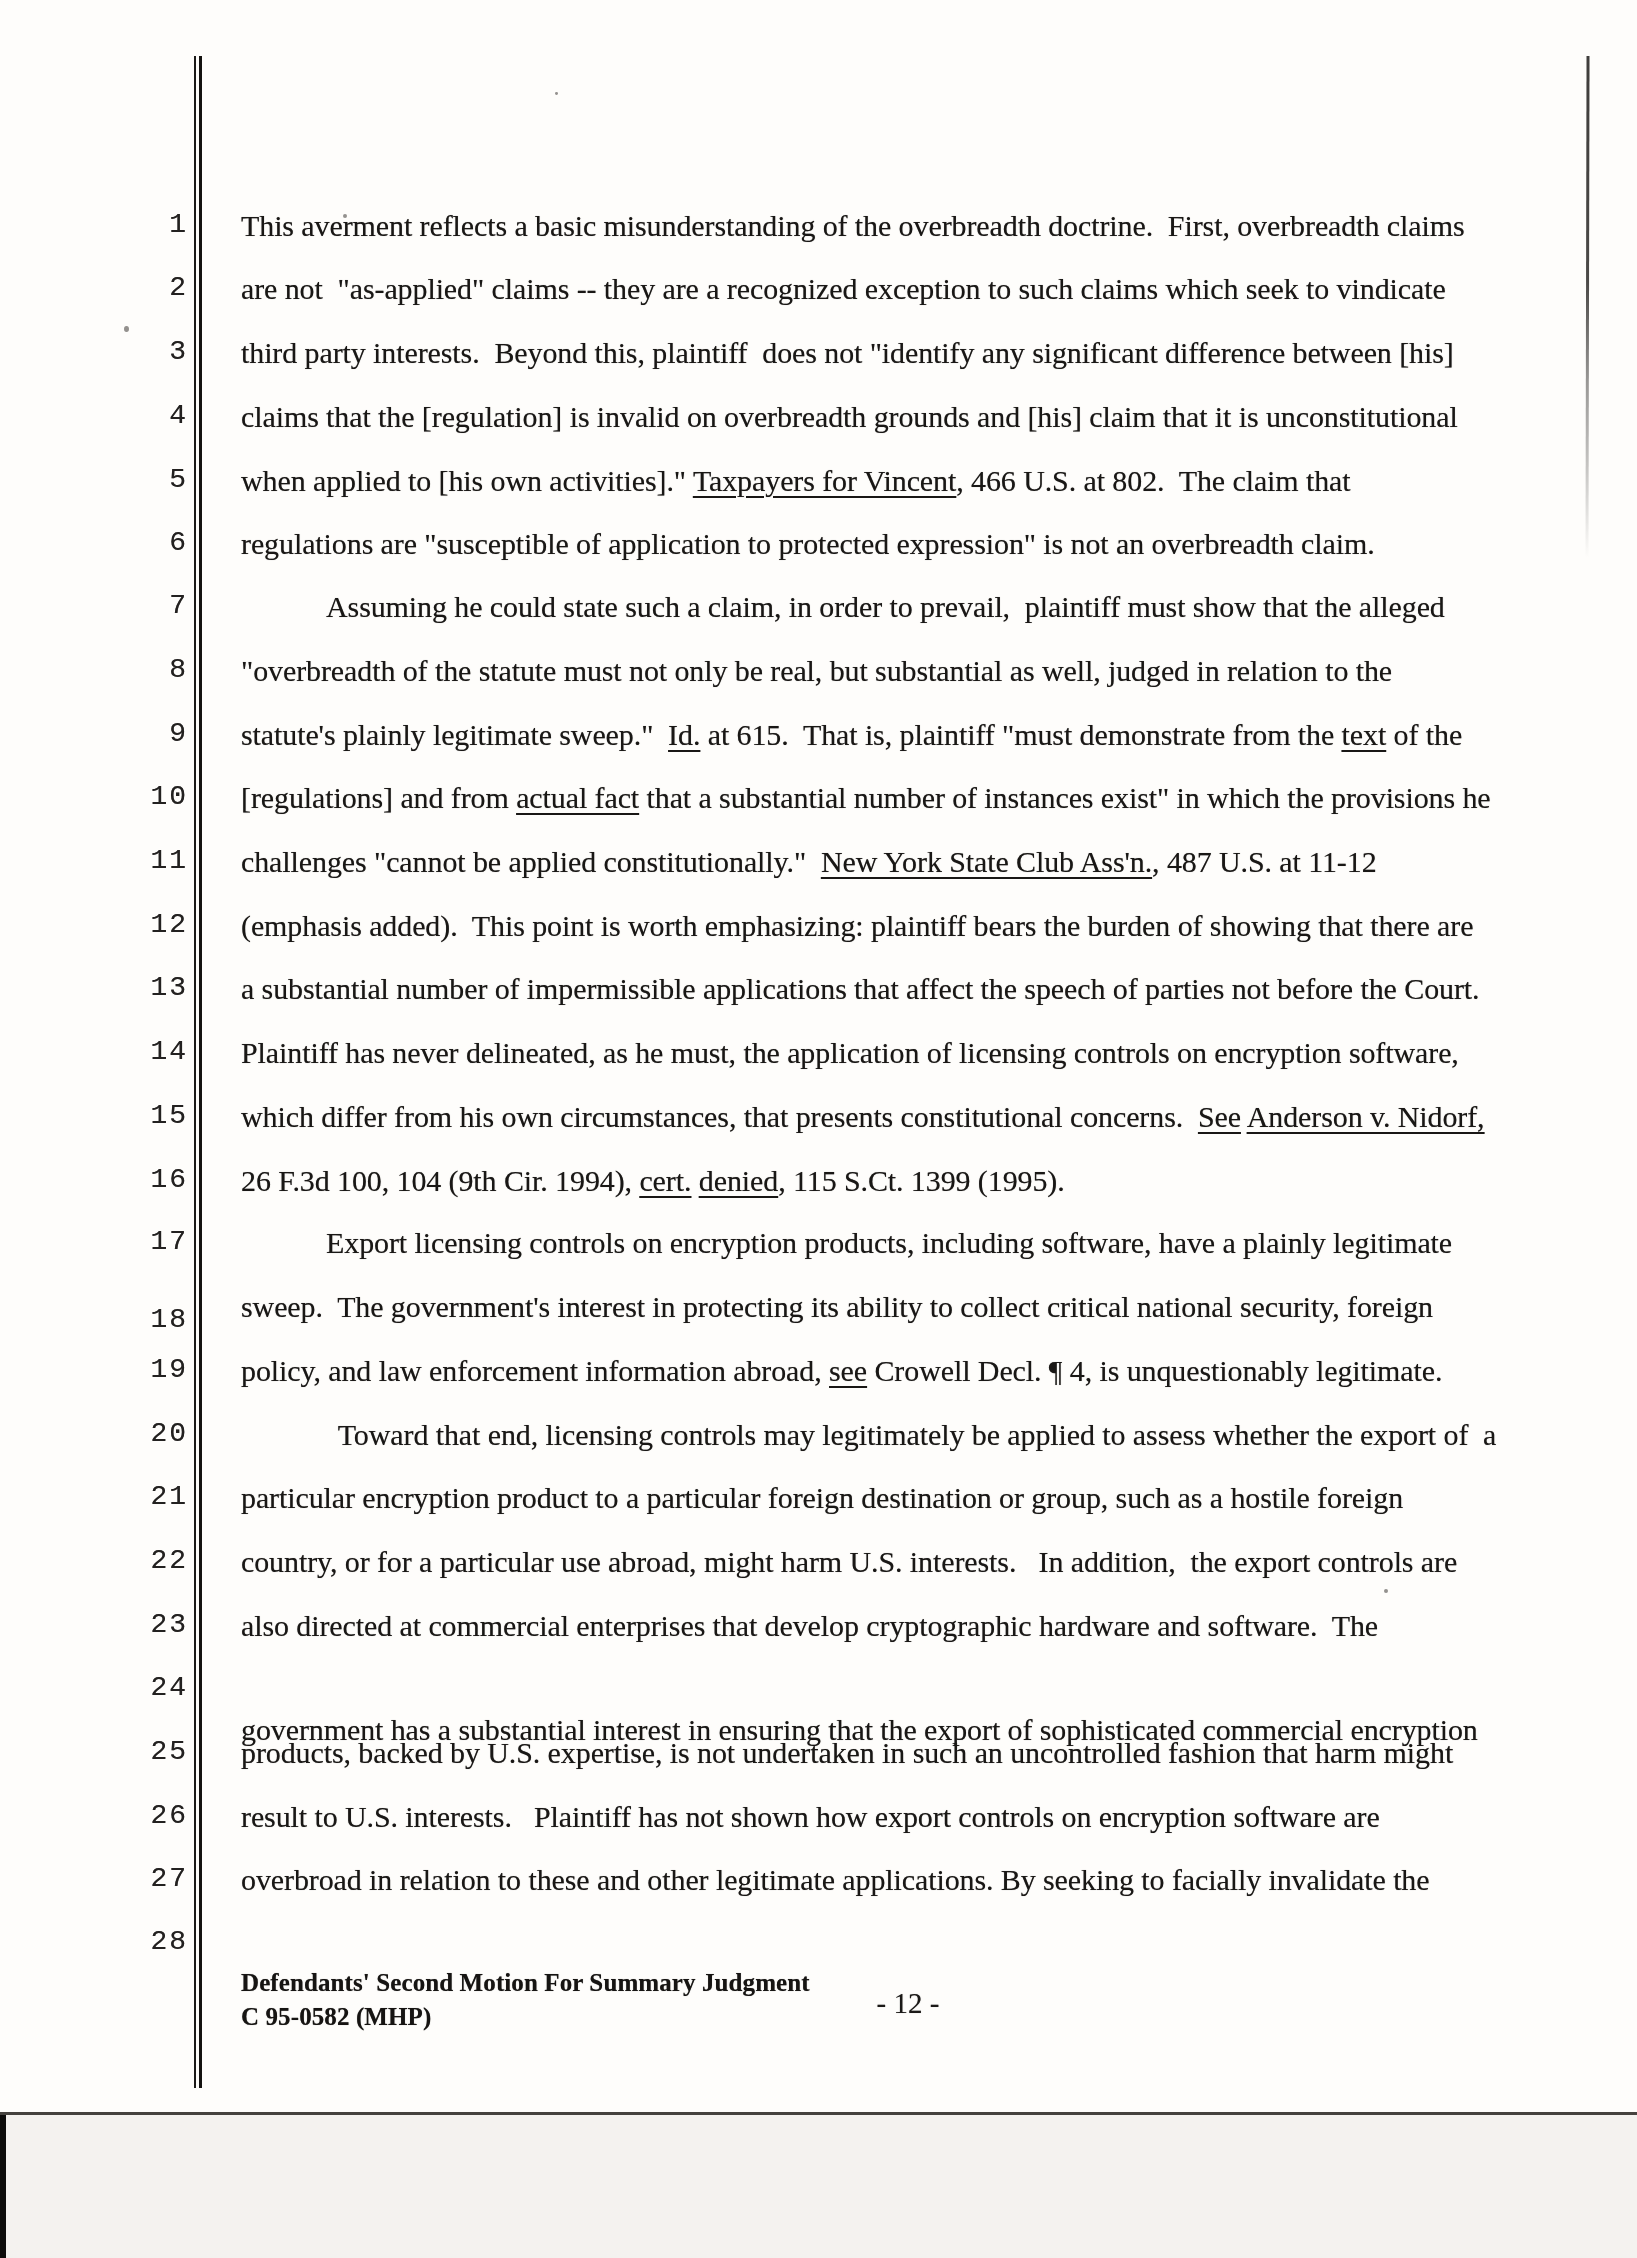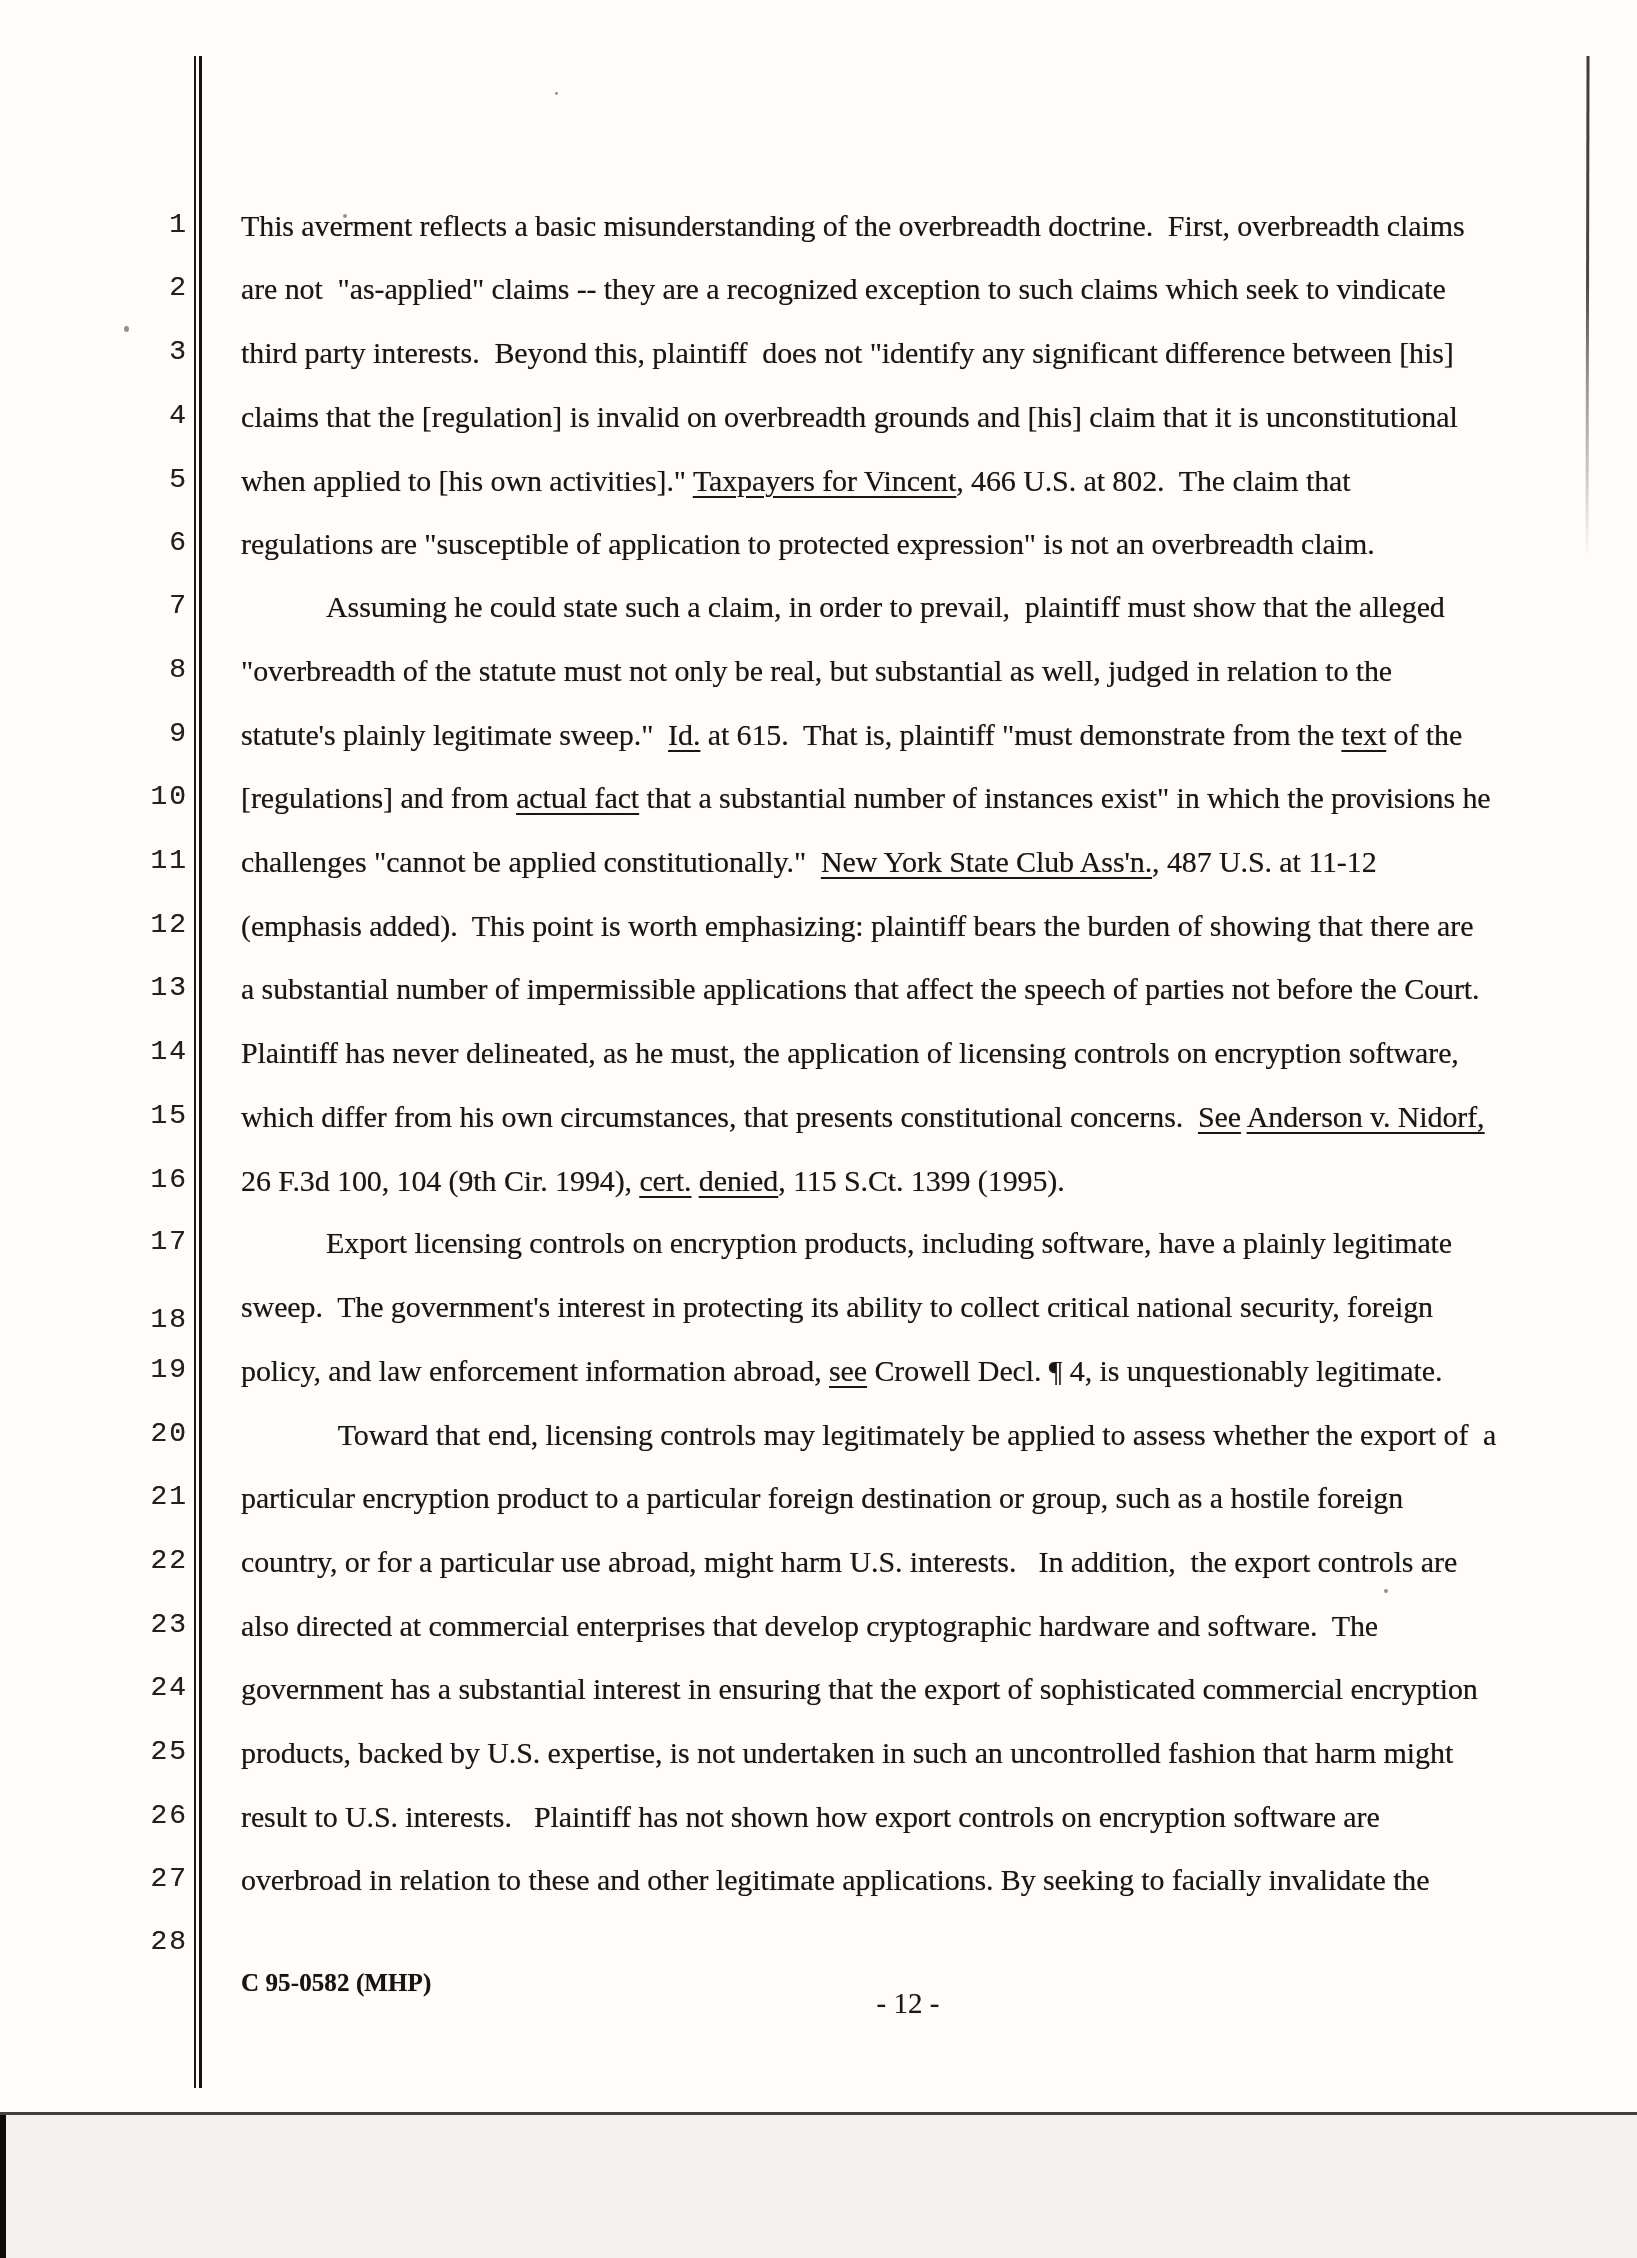--- a/index.html
+++ b/index.html
@@ -168,31 +168,32 @@
       <div class="body-line" style="top: 1350px;"><span>policy, and law enforcement information abroad, </span><span class="u">see</span><span> Crowell Decl. ¶ 4, is unquestionably legitimate.</span></div>
       <div class="line-number" style="top: 1414px;">20</div>
       <div class="body-line" style="top: 1414px; text-align: center;"><span>Toward that end, licensing controls may legitimately be applied to assess whether the export of  a</span></div>
       <div class="line-number" style="top: 1477px;">21</div>
       <div class="body-line" style="top: 1477px;"><span>particular encryption product to a particular foreign destination or group, such as a hostile foreign</span></div>
       <div class="line-number" style="top: 1541px;">22</div>
       <div class="body-line" style="top: 1541px;"><span>country, or for a particular use abroad, might harm U.S. interests.   In addition,  the export controls are</span></div>
       <div class="line-number" style="top: 1605px;">23</div>
       <div class="body-line" style="top: 1605px;"><span>also directed at commercial enterprises that develop cryptographic hardware and software.  The</span></div>
       <div class="line-number" style="top: 1668px;">24</div>
-      <div class="body-line" style="top: 1668px;"><span>government has a substantial interest in ensuring that the export of sophisticated commercial encryption</span></div>
+      <div class="body-line" style="top: 1709px;"><span>government has a substantial interest in ensuring that the export of sophisticated commercial encryption</span></div>
       <div class="line-number" style="top: 1732px; text-align: right;">25</div>
       <div class="body-line" style="top: 1732px;"><span>products, backed by U.S. expertise, is not undertaken in such an uncontrolled fashion that harm might</span></div>
       <div class="line-number" style="top: 1796px;">26</div>
       <div class="body-line" style="top: 1796px;"><span>result to U.S. interests.   Plaintiff has not shown how export controls on encryption software are</span></div>
       <div class="line-number" style="top: 1859px;">27</div>
       <div class="body-line" style="top: 1859px;"><span>overbroad in relation to these and other legitimate applications. By seeking to facially invalidate the</span></div>
       <div class="line-number" style="top: 1922px;">28</div>
     </div>
 
   <div class="footer">
+    <div>Defendants' Second Motion For Summary Judgment</div>
     <div>C 95-0582 (MHP)</div>
   </div>
 
   <div class="page-number">- 12 -</div>
 
   <div class="scan-edge-line"></div>
   <div class="scan-bottom-strip"></div>
   <div class="scan-bottom-bar"></div>
 
   <div class="speck s1"></div>

